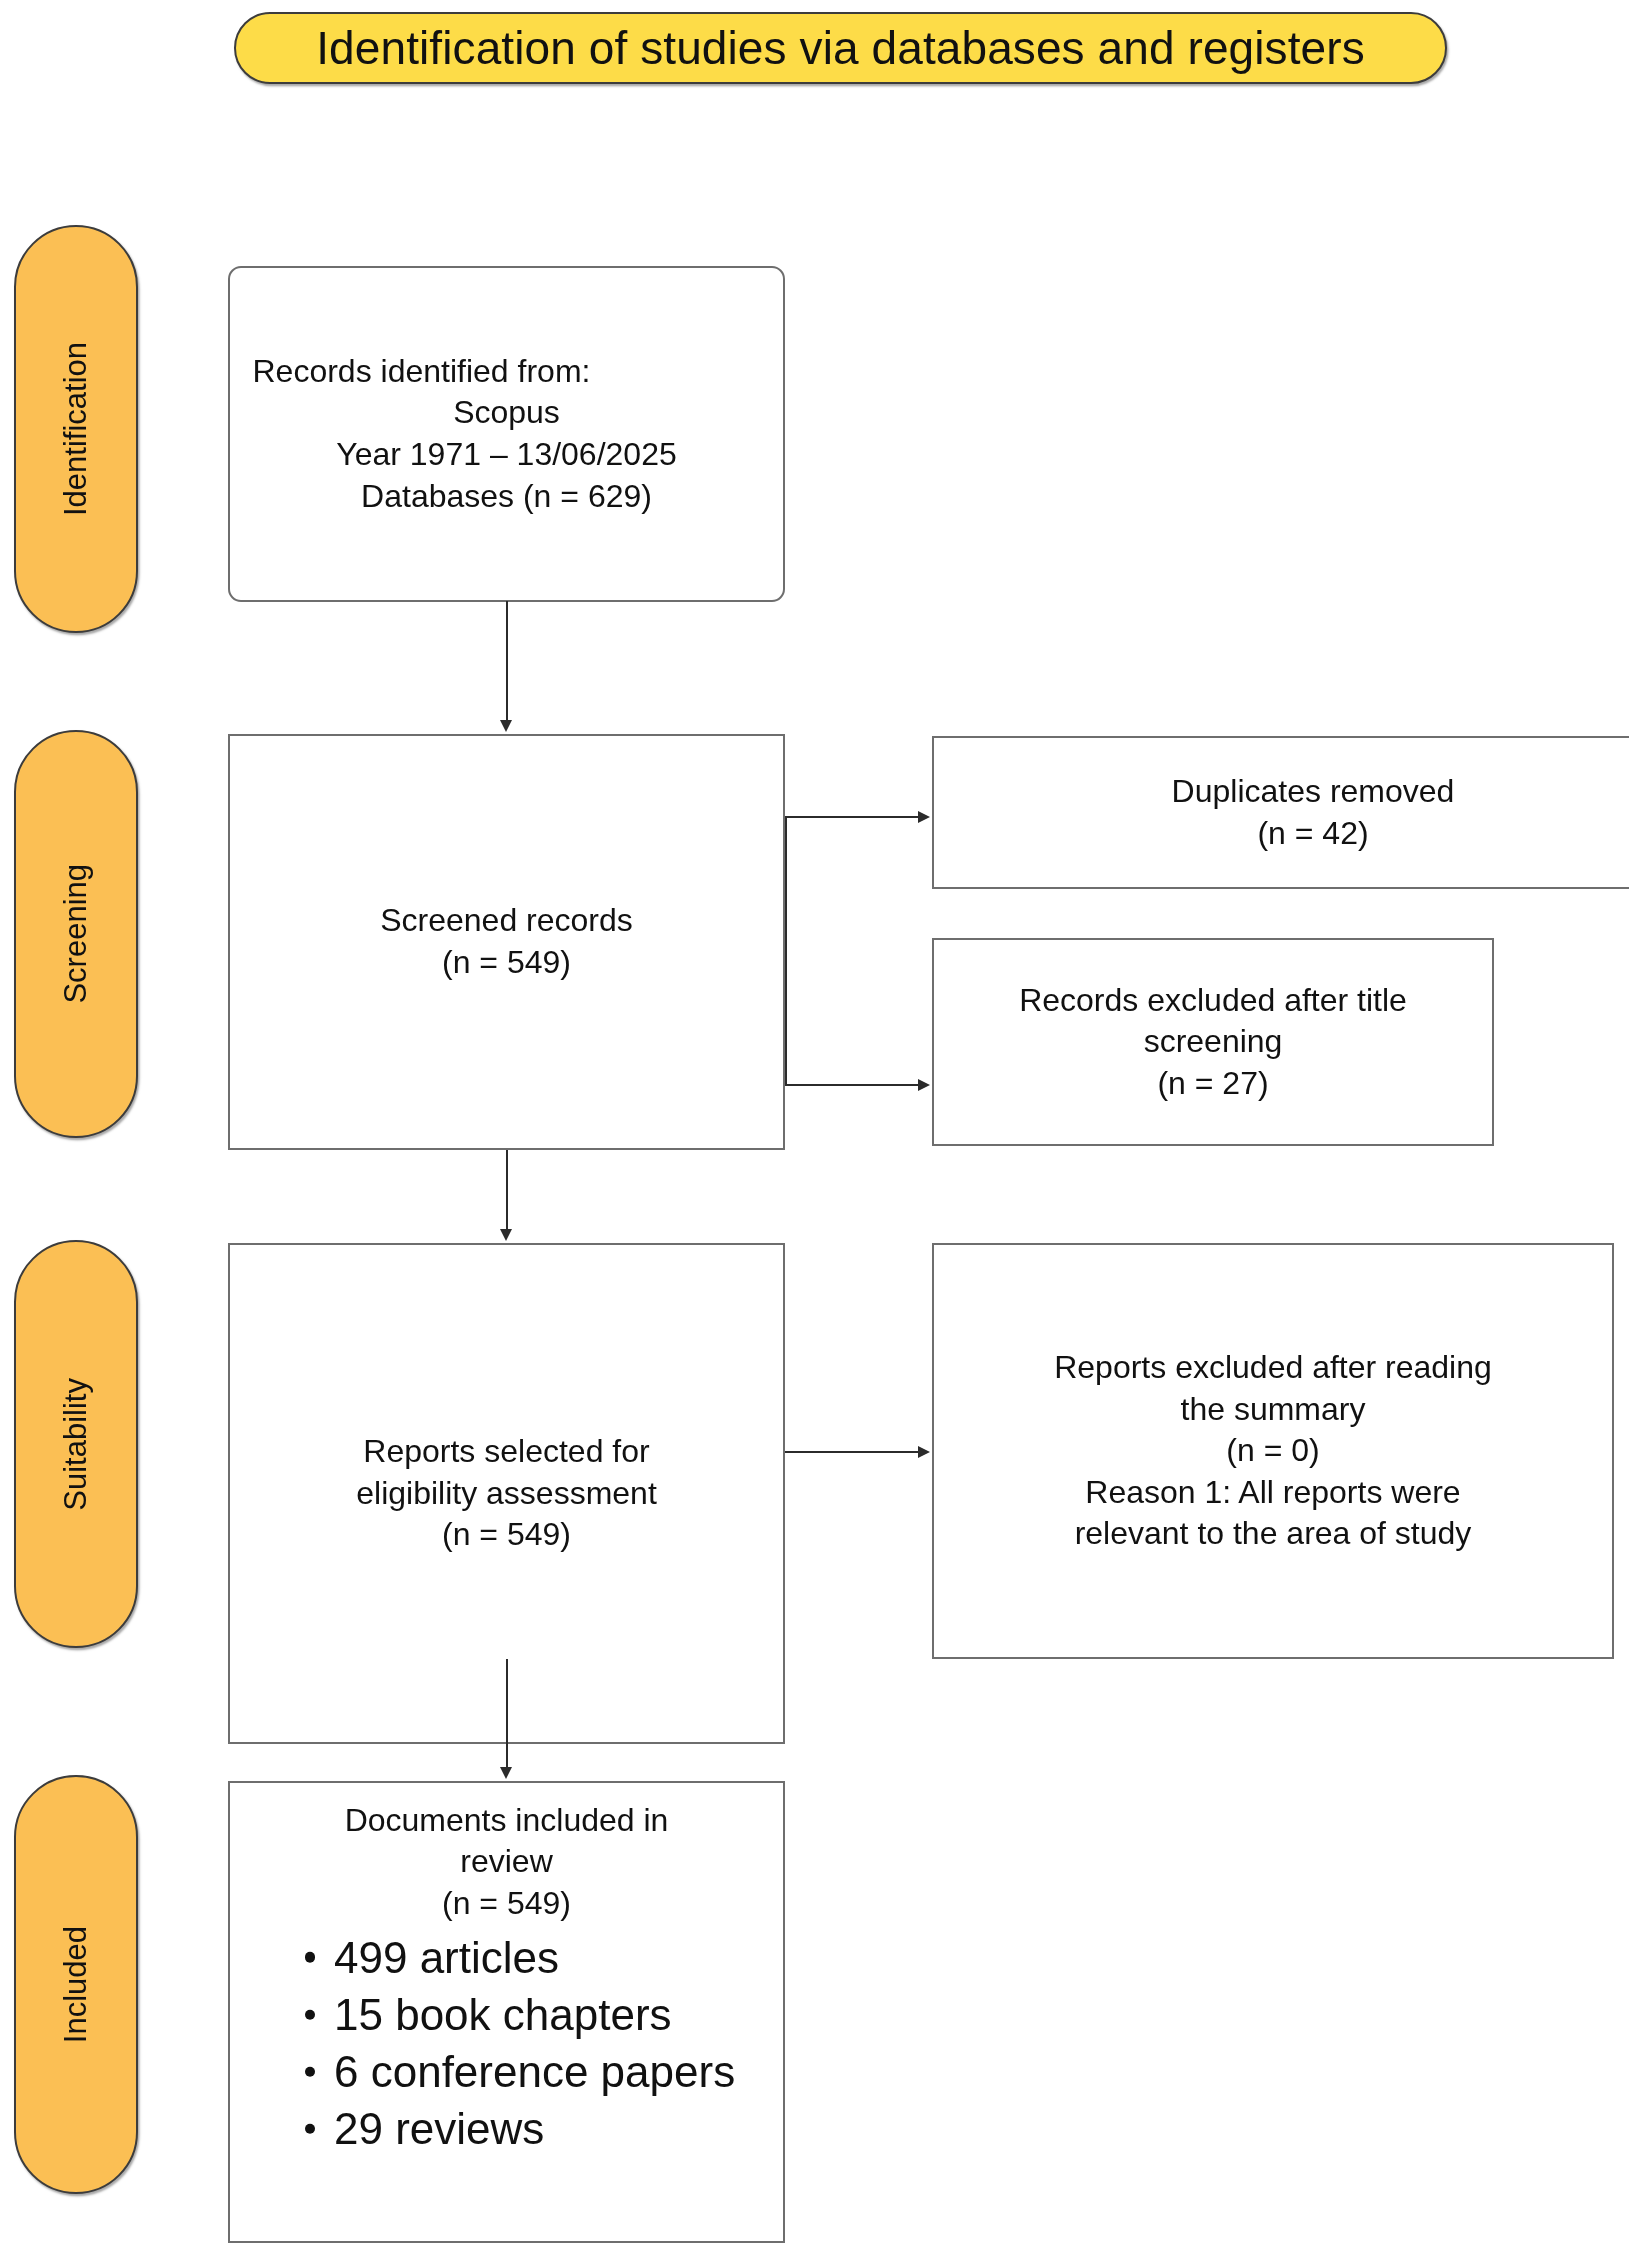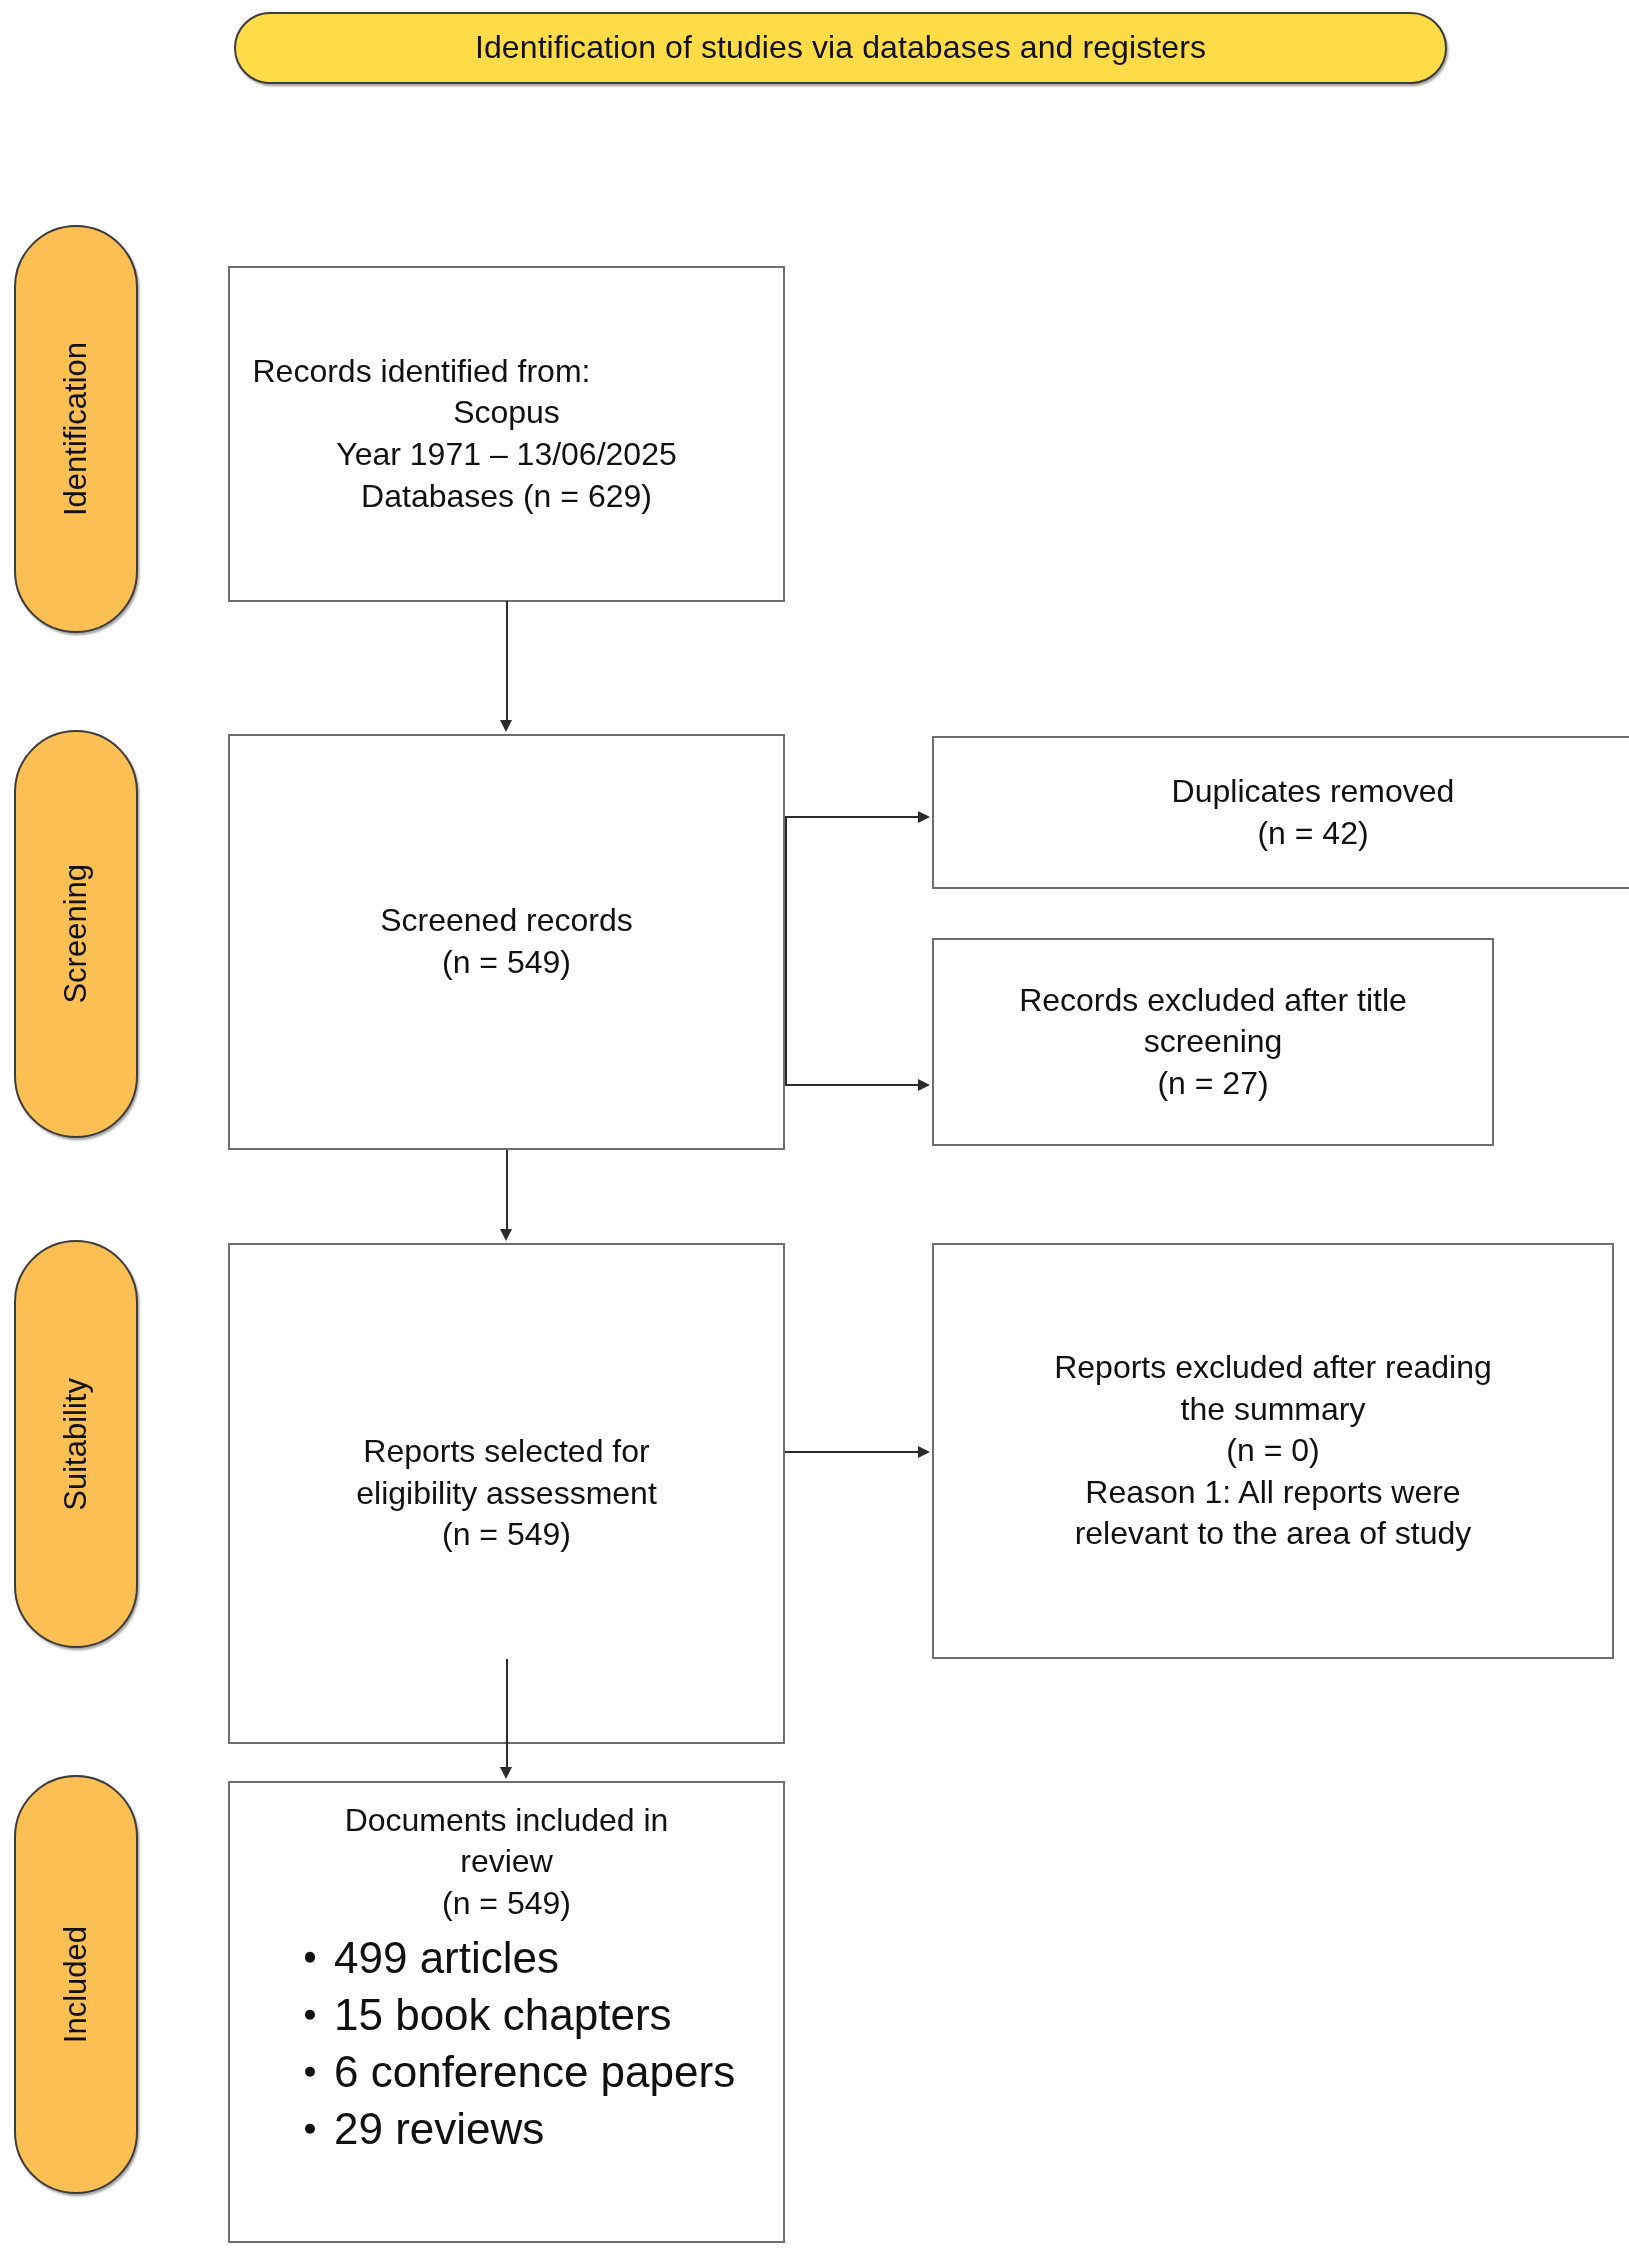--- a/index.html
+++ b/index.html
@@ -23,21 +23,21 @@
     background:#FDDC48;
     border:2.2px solid #3c3c3c;
     border-radius:36px;
     display:flex;
     align-items:center;
     justify-content:center;
     box-sizing:border-box;
     box-shadow:1.5px 2.2px 2.2px rgba(0,0,0,0.35);
   }
   .header-pill .htext{
-    font-size:32px;
+    font-size:46px;
     line-height:1.1;
     color:#111111;
     letter-spacing:0.1px;
     white-space:nowrap;
   }
 
   
   .stage-pill{
     position:absolute;
     left:13.5px;
@@ -154,21 +154,21 @@
   </div>
 
   <div class="stage-pill" style="top:1240px; height:408px;">
     <span class="vtext">Suitability</span>
   </div>
 
   <div class="stage-pill" style="top:1775px; height:419px;">
     <span class="vtext">Included</span>
   </div>
 
-  <div class="fbox left-align-first" style="left:228px; top:266px; width:557px; height:336px;">
+  <div class="fbox left-align-first" style="left:228px; top:266px; width:557px; height:336px;border-radius:13px;">
     <div class="line">Records identified from:</div>
     <div class="line">Scopus</div>
     <div class="line">Year 1971 – 13/06/2025</div>
     <div class="line">Databases (n = 629)</div>
   </div>
 
   <div class="vline" style="left:506px; top:601px; height:120px;"></div>
   <div class="arrow-down" style="left:500px; top:720px;"></div>
 
   <div class="fbox" style="left:228px; top:734px; width:557px; height:416px;">

